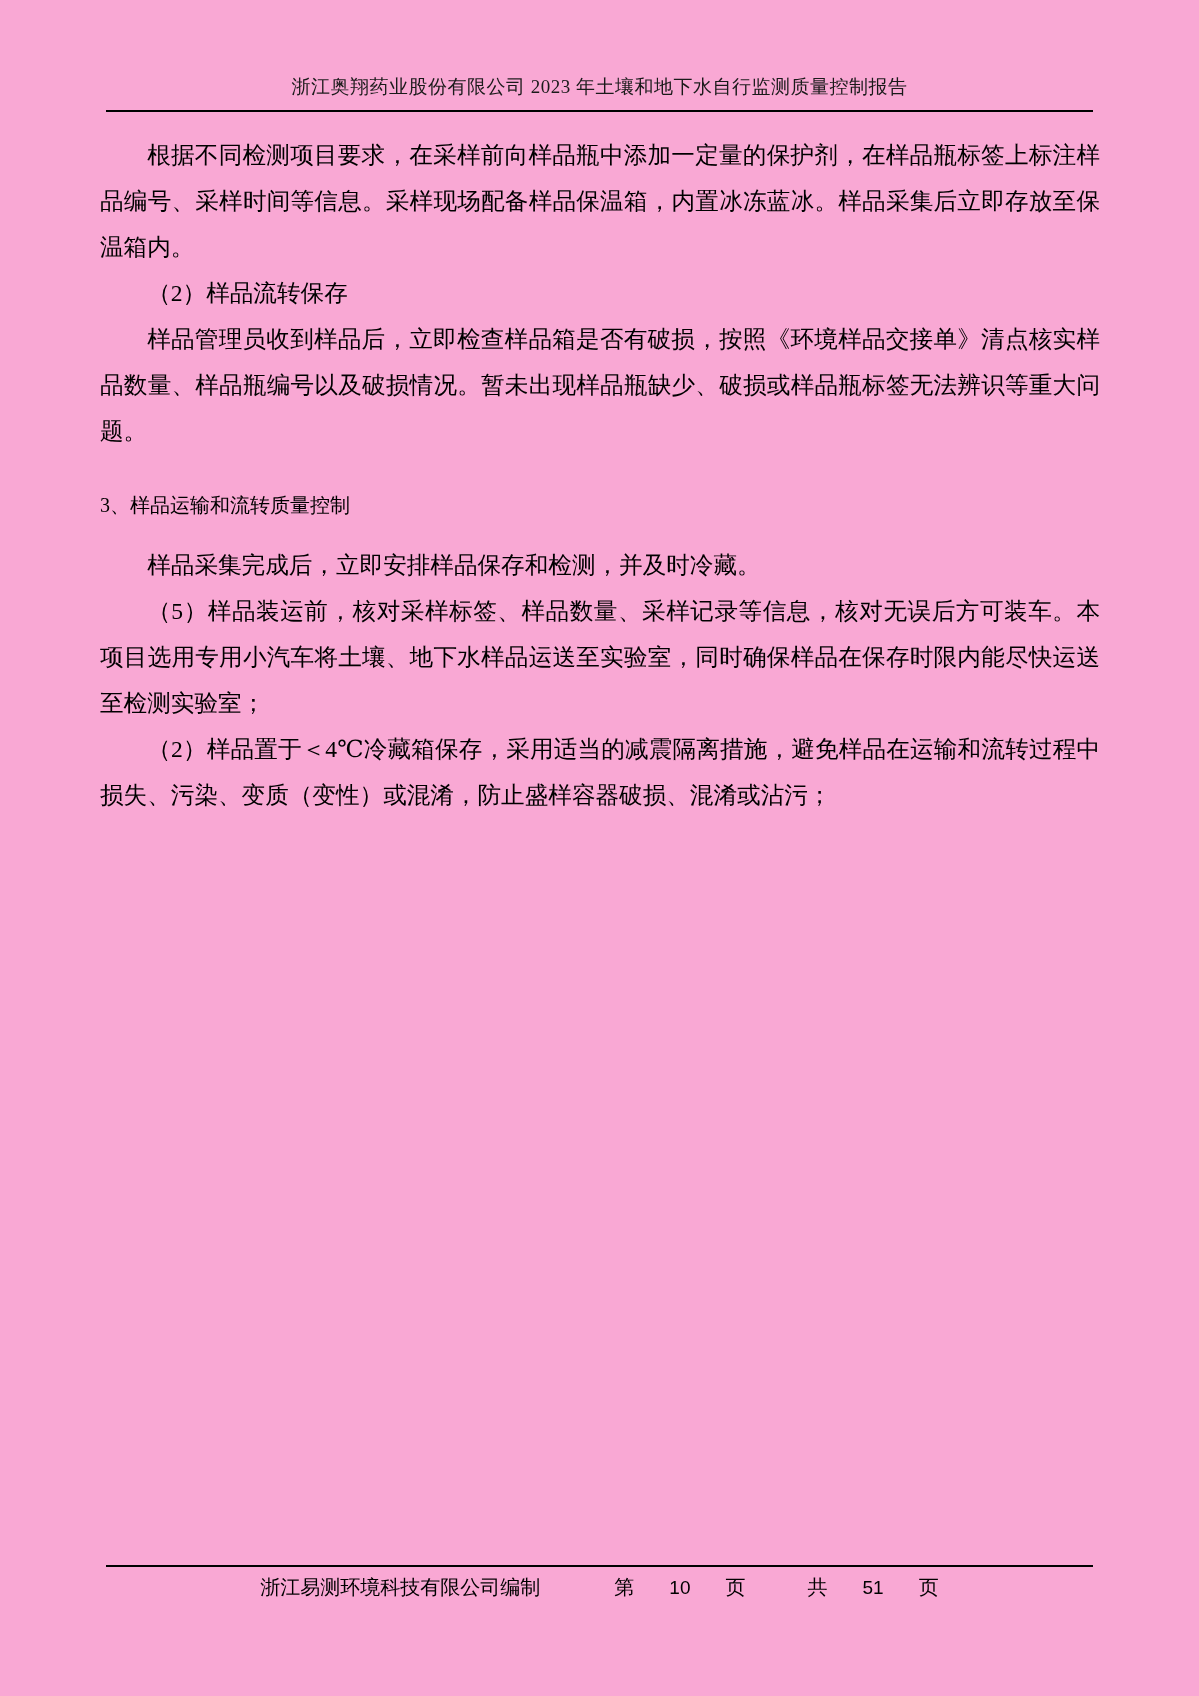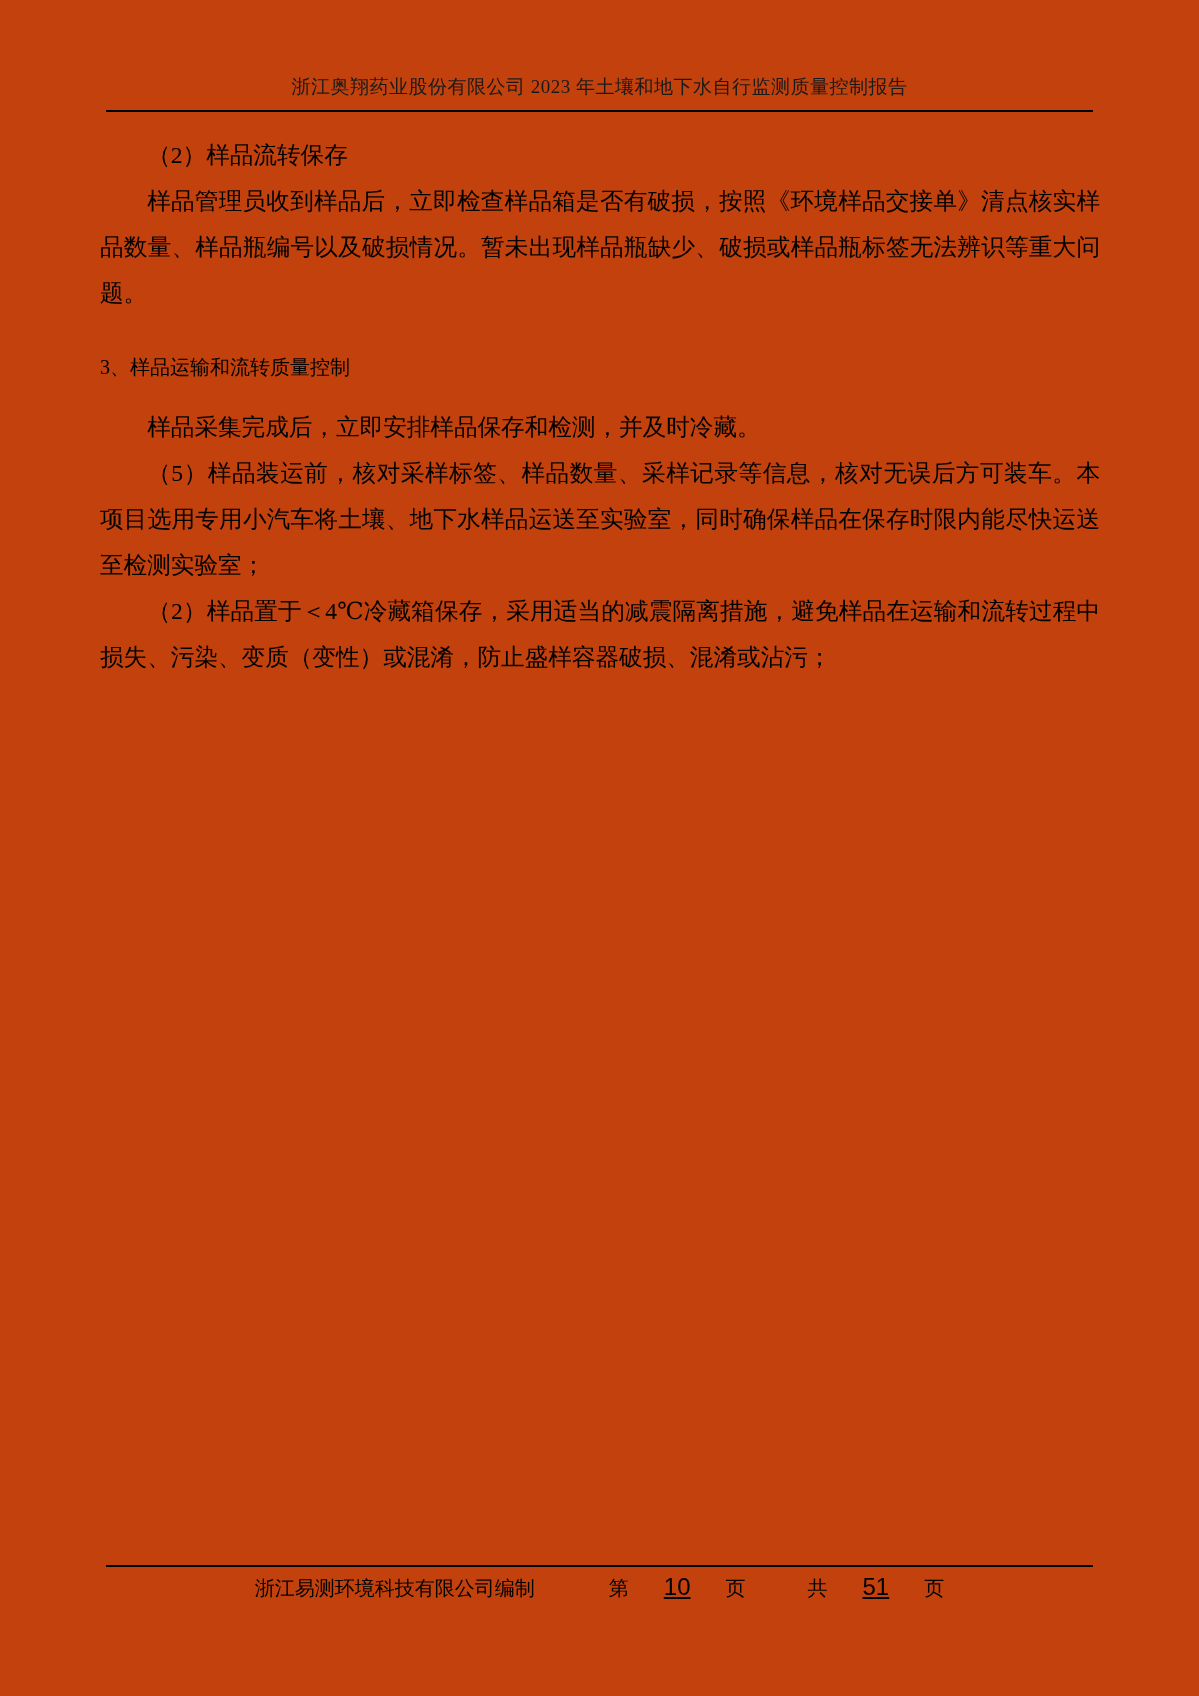--- a/index.html
+++ b/index.html
@@ -4,21 +4,21 @@
 <style>
   html, body {
     margin: 0;
     padding: 0;
     background: #ffffff;
   }
   .page {
     position: relative;
     width: 1199px;
     height: 1696px;
-    background: #c2410c;
+    background: #f9a8d4;
     overflow: hidden;
     font-family: "Liberation Serif", "DejaVu Serif", serif;
     color: #000000;
   }
   .header-title {
     position: absolute;
     top: 74px;
     left: 0;
     width: 100%;
     text-align: center;
@@ -67,35 +67,35 @@
     justify-content: center;
     align-items: baseline;
     font-size: 20px;
     line-height: 30px;
     gap: 32px;
   }
   .footer-text .gap-lg { margin-left: 42px; }
   .footer-text .gap-md { margin-left: 30px; }
   .footer-text .num {
     font-family: "Liberation Sans", "DejaVu Sans", sans-serif;
-    font-size: 24px;
+    font-size: 19px;
     margin: 0 3px;
-    text-decoration: underline;
   }
 </style>
 </head>
 <body>
 
 <div class="page">
 
   <div class="header-title">浙江奥翔药业股份有限公司 2023 年土壤和地下水自行监测质量控制报告</div>
 
   <div class="rule header-rule"></div>
 
   <div class="doc-body">
+    <p class="para">根据不同检测项目要求，在采样前向样品瓶中添加一定量的保护剂，在样品瓶标签上标注样品编号、采样时间等信息。采样现场配备样品保温箱，内置冰冻蓝冰。样品采集后立即存放至保温箱内。</p>
     <p class="para">（2）样品流转保存</p>
     <p class="para">样品管理员收到样品后，立即检查样品箱是否有破损，按照《环境样品交接单》清点核实样品数量、样品瓶编号以及破损情况。暂未出现样品瓶缺少、破损或样品瓶标签无法辨识等重大问题。</p>
     <h2 class="heading">3、样品运输和流转质量控制</h2>
     <p class="para">样品采集完成后，立即安排样品保存和检测，并及时冷藏。</p>
     <p class="para">（5）样品装运前，核对采样标签、样品数量、采样记录等信息，核对无误后方可装车。本项目选用专用小汽车将土壤、地下水样品运送至实验室，同时确保样品在保存时限内能尽快运送至检测实验室；</p>
     <p class="para">（2）样品置于＜4℃冷藏箱保存，采用适当的减震隔离措施，避免样品在运输和流转过程中损失、污染、变质（变性）或混淆，防止盛样容器破损、混淆或沾污；</p>
   </div>
 
   <div class="rule footer-rule"></div>
 

